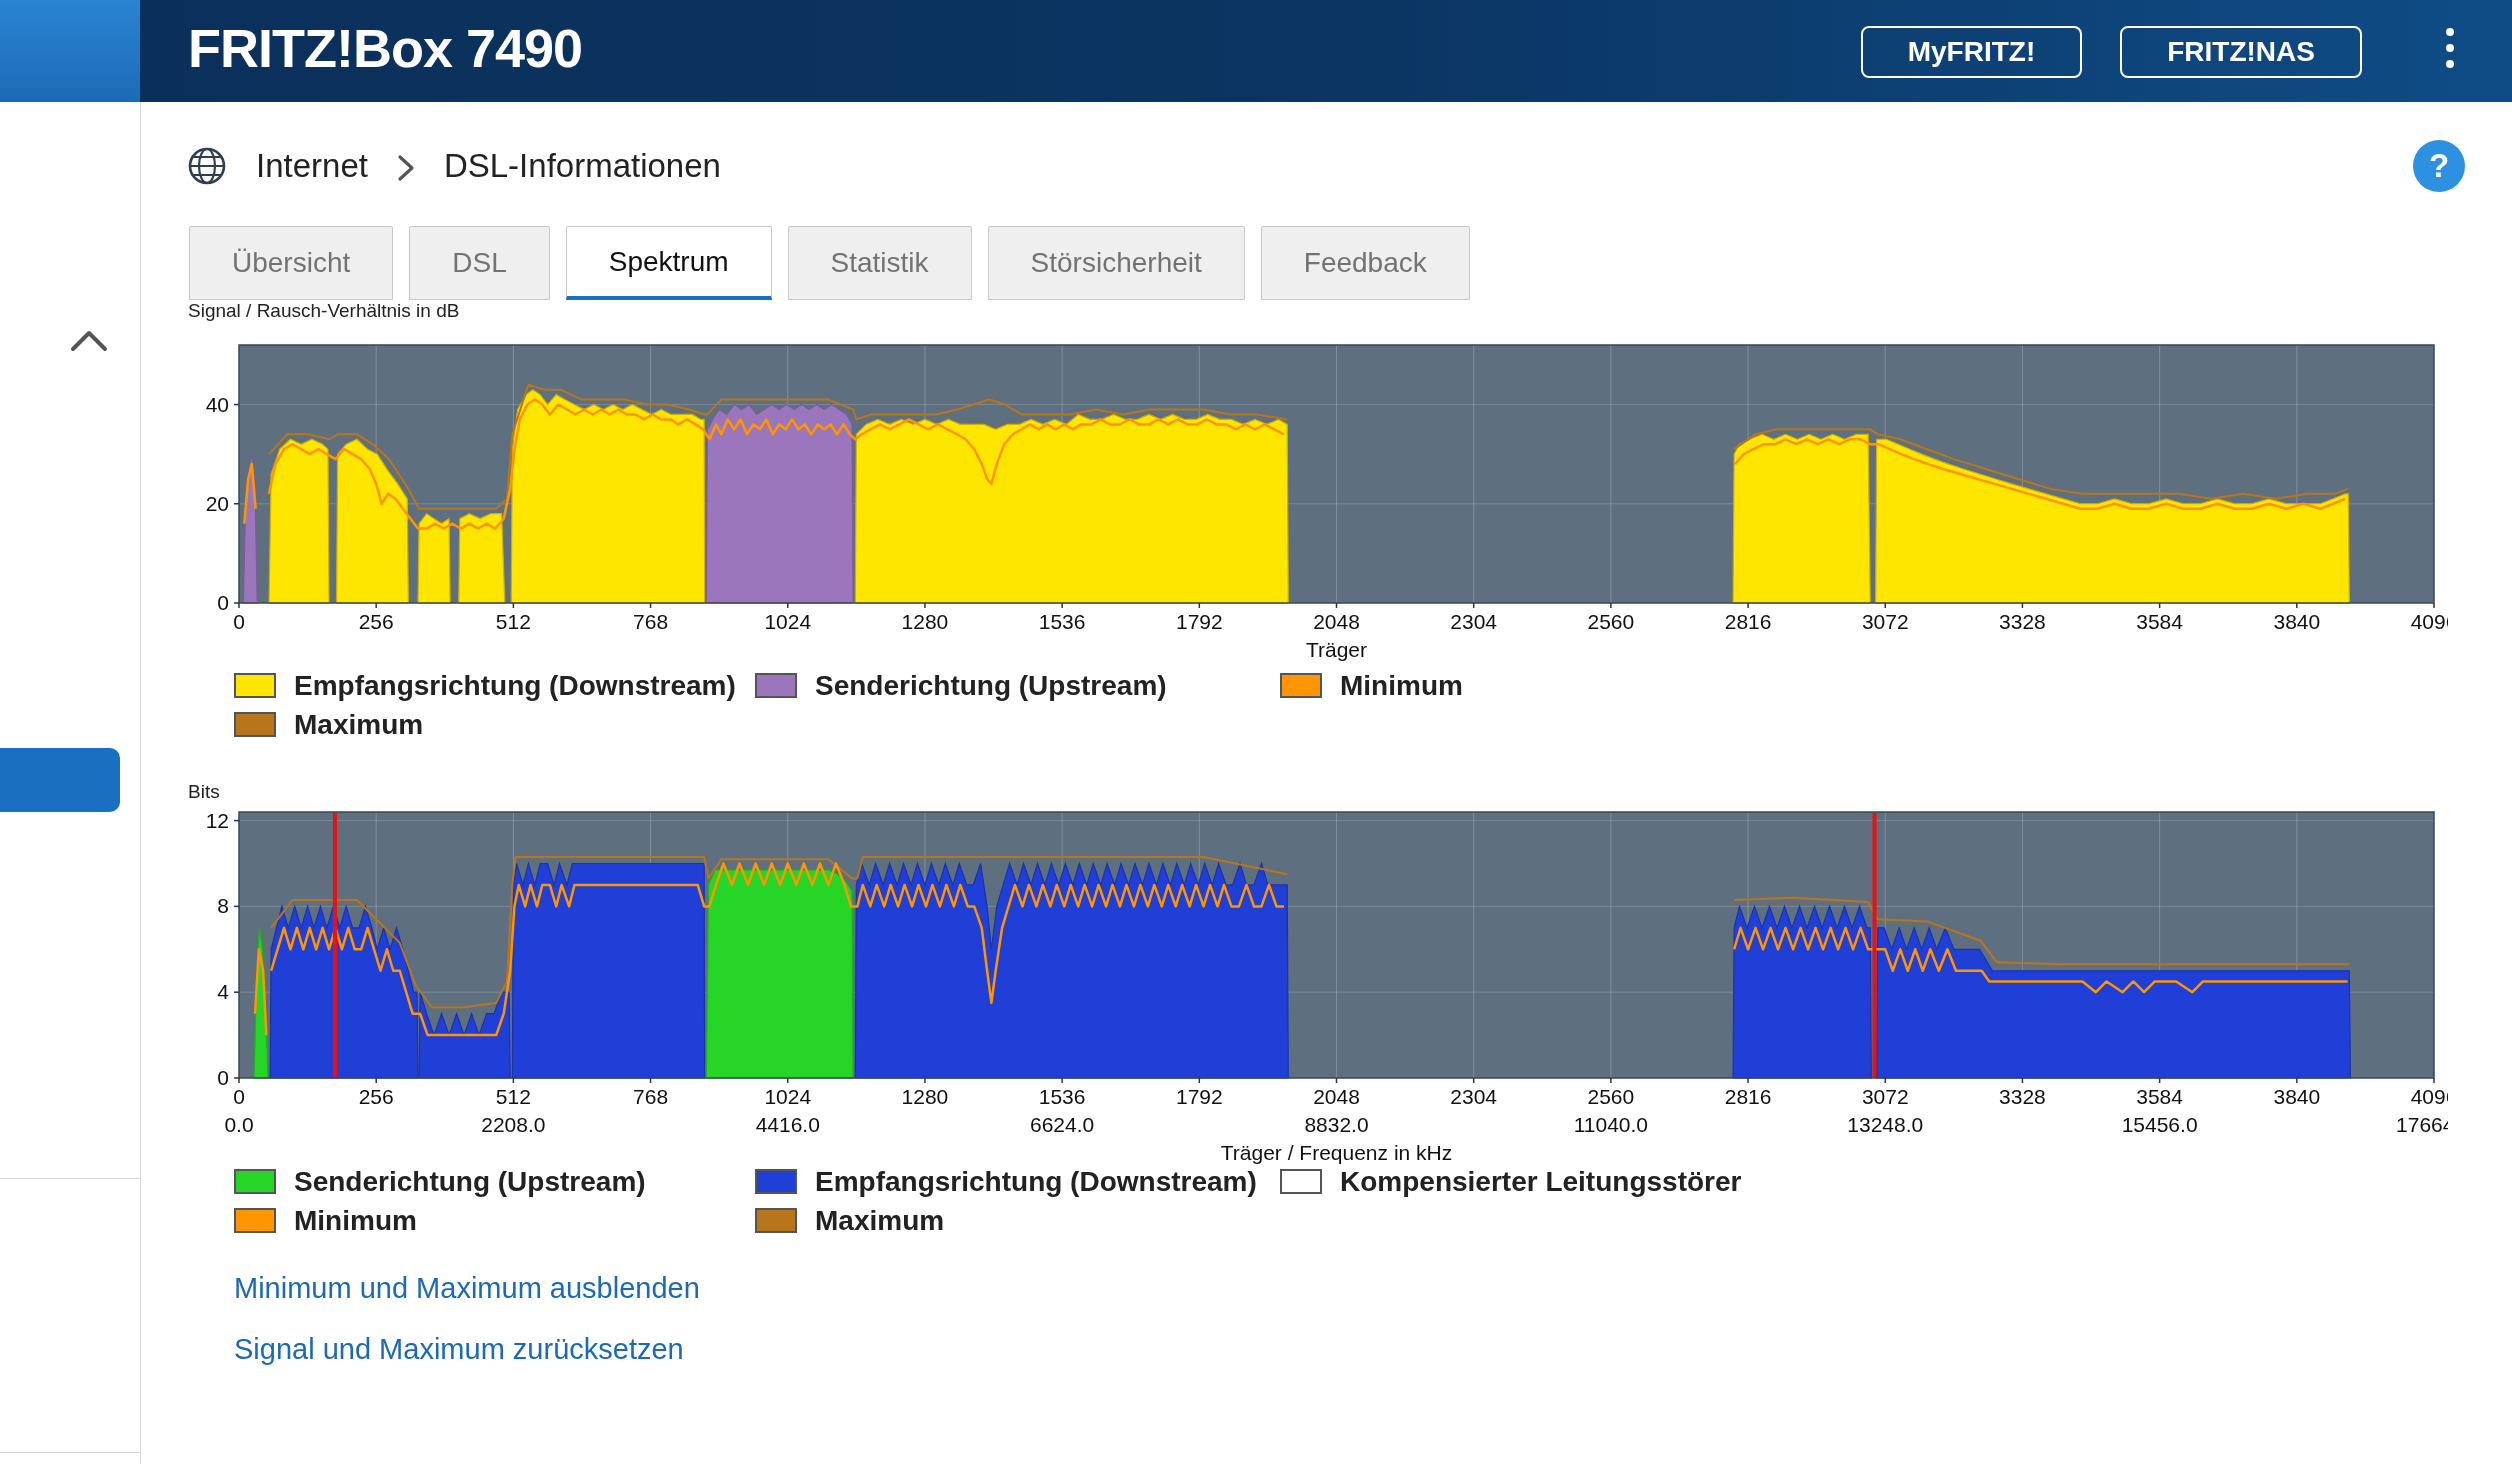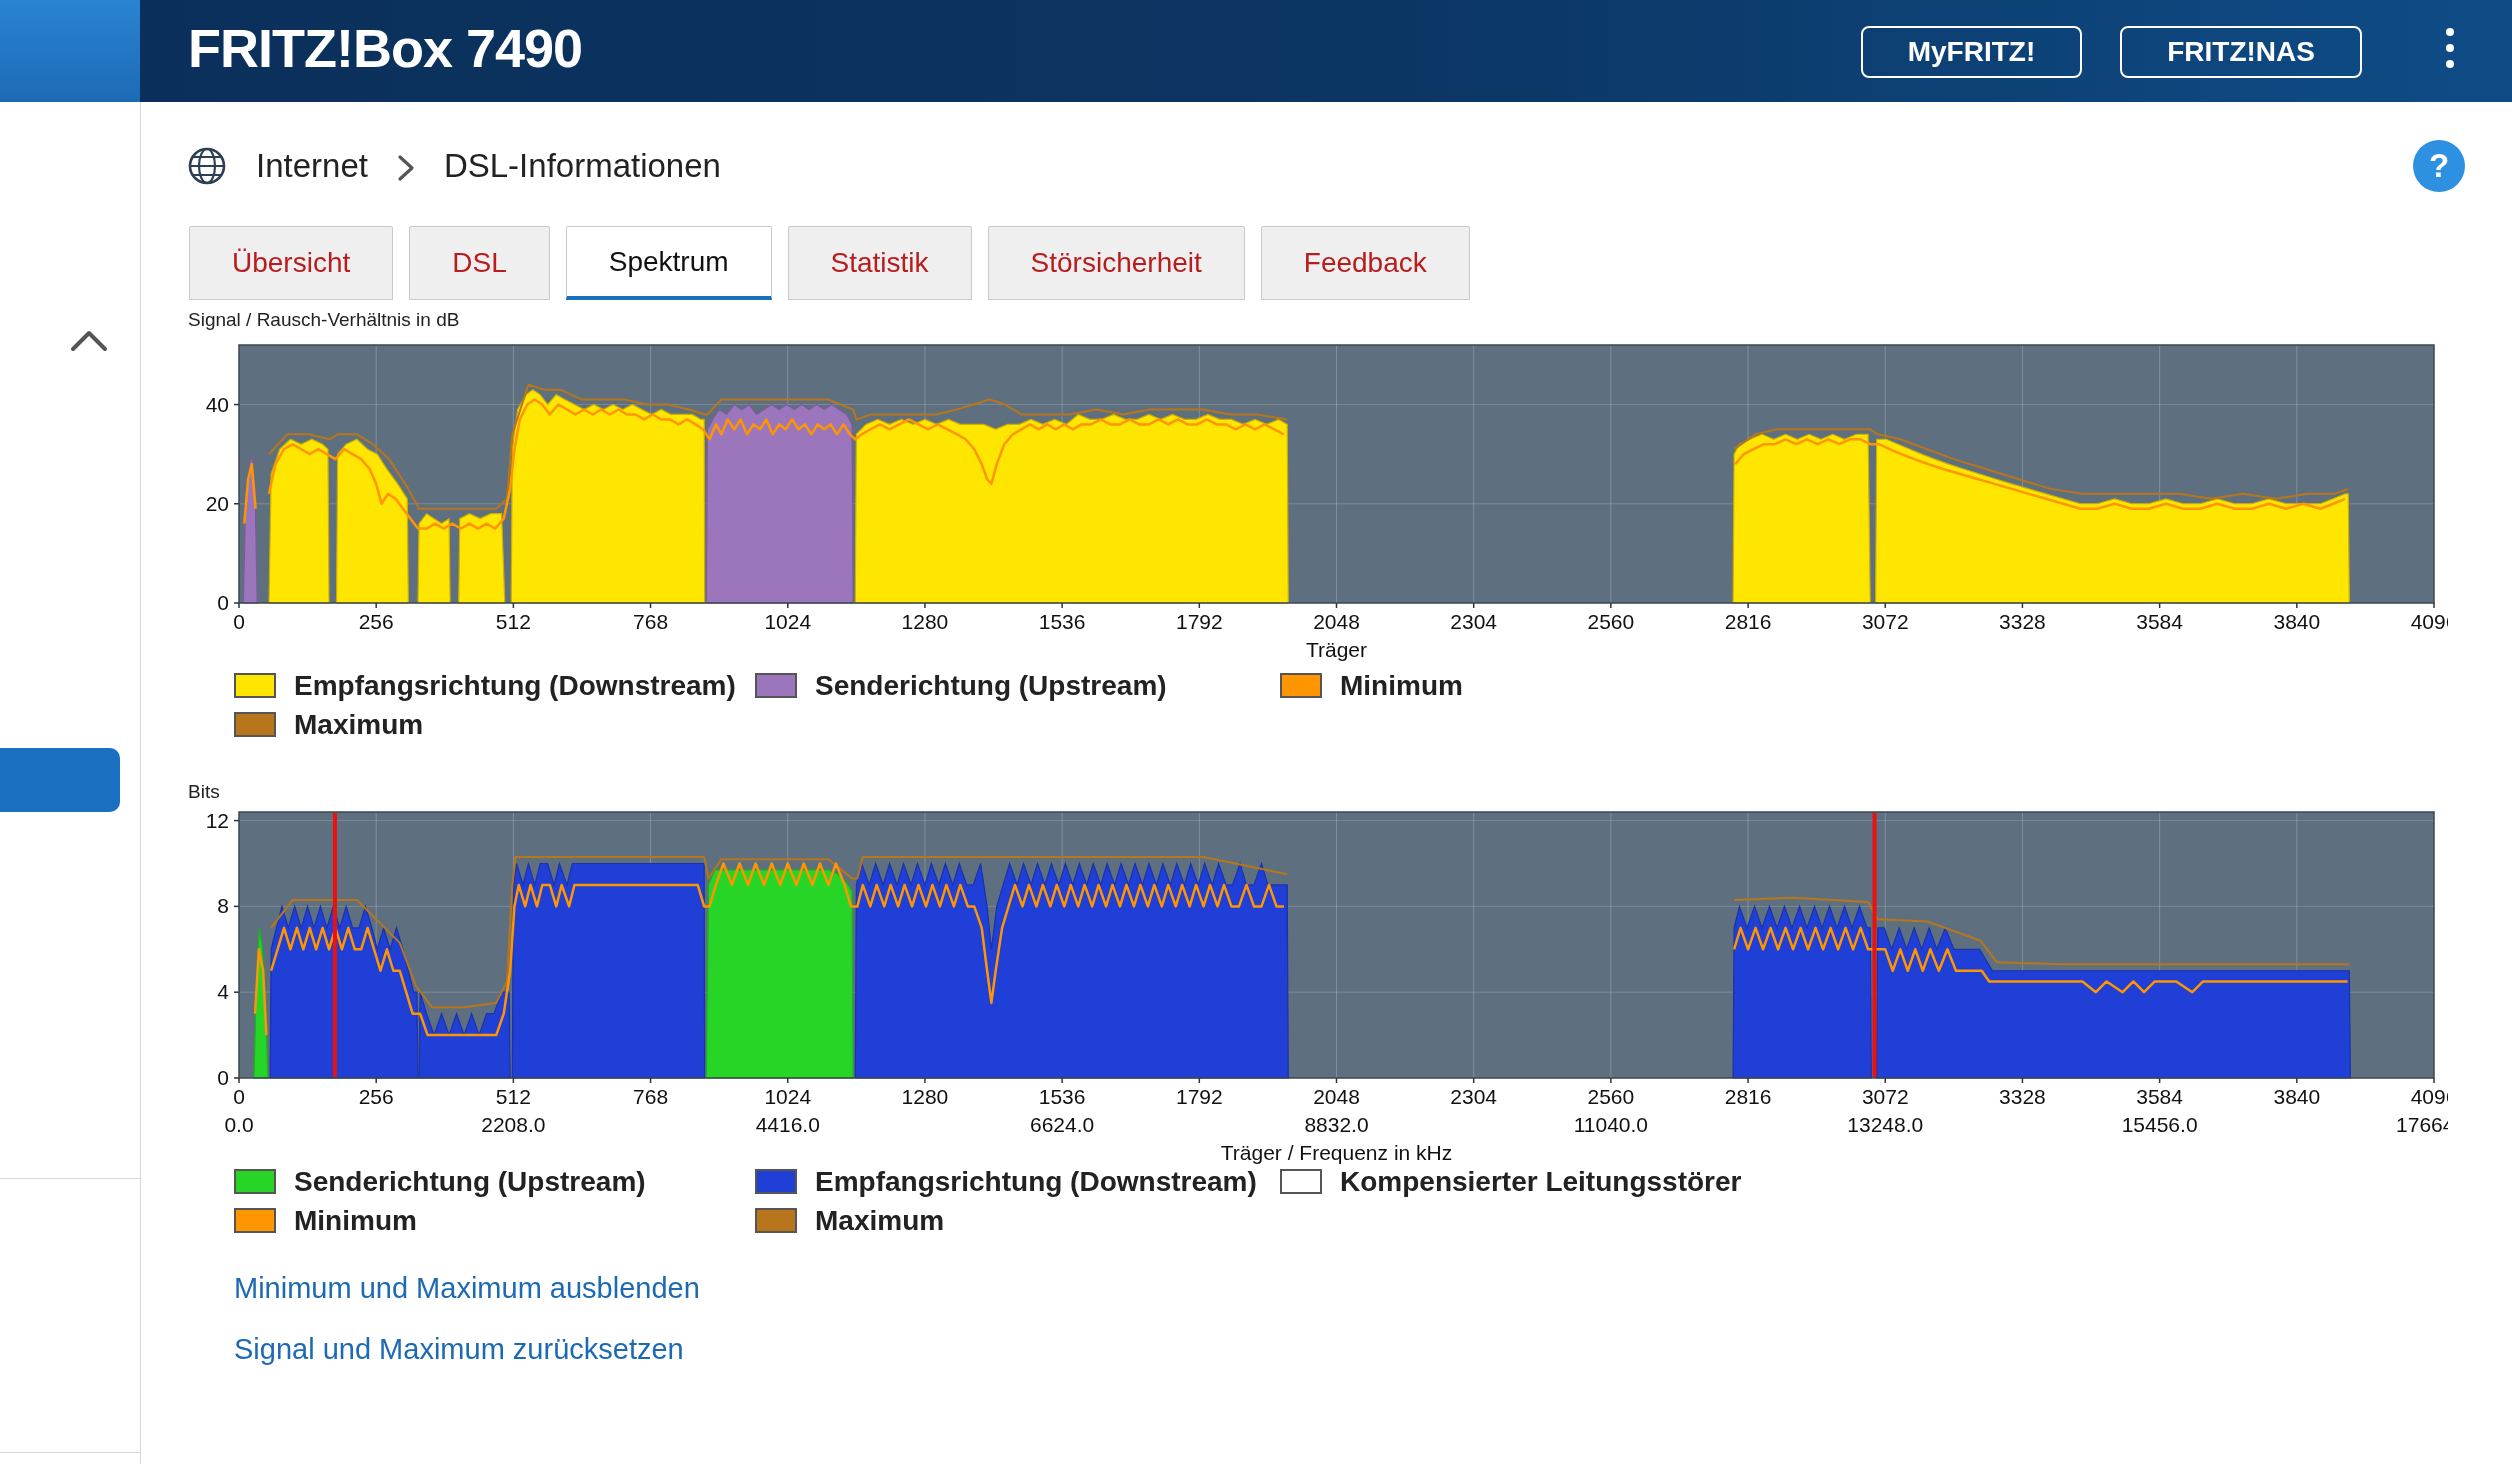--- a/index.html
+++ b/index.html
@@ -28,26 +28,26 @@
   
   .breadcrumb{position:absolute;left:186px;top:138px;height:56px;display:flex;align-items:center;gap:28px;
               font-size:33px;color:#222;}
   .crumb-sep{color:#555;}
   .help-btn{position:absolute;left:2413px;top:140px;width:52px;height:52px;border-radius:50%;
             background:#2e90e0;color:#fff;font-size:33px;font-weight:bold;
             display:flex;align-items:center;justify-content:center;cursor:pointer;}
   
   .tabs{position:absolute;left:189px;top:226px;display:flex;gap:16px;height:74px;align-items:stretch;}
   .tab{display:flex;align-items:center;justify-content:center;padding:0 42px;background:#efefef;
-       border:1px solid #c9c9c9;font-size:28px;color:#b91c1c;border-radius:2px 2px 0 0;cursor:pointer;
+       border:1px solid #c9c9c9;font-size:28px;color:#737373;border-radius:2px 2px 0 0;cursor:pointer;
        box-sizing:border-box;}
   .tab.active{background:#fff;border-bottom:4px solid #1a6fc0;color:#111;}
   
   .chart-title{position:absolute;left:188px;font-size:19px;color:#222;}
-  #chart-title-1{top:309px;}
+  #chart-title-1{top:300px;}
   #chart-title-2{top:781px;}
   #chart1{position:absolute;left:186px;top:341px;}
   #chart2{position:absolute;left:186px;top:808px;}
   
   .legend{position:absolute;left:234px;display:grid;grid-template-columns:521px 525px auto;
           grid-auto-rows:39px;font-size:28px;color:#222;}
   #legend-1{top:666px;}
   #legend-2{top:1162px;}
   .legend-item{display:flex;align-items:center;gap:18px;font-weight:bold;}
   .swatch{width:42px;height:25px;border:2px solid #555;box-sizing:border-box;flex:none;}

